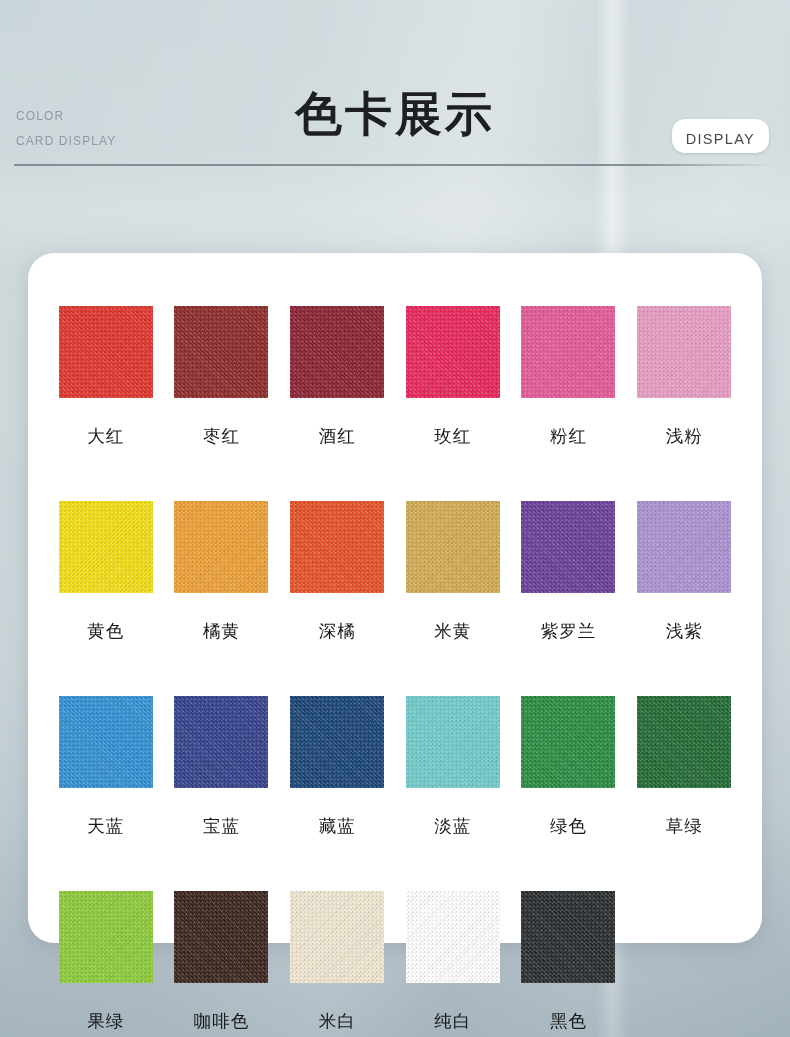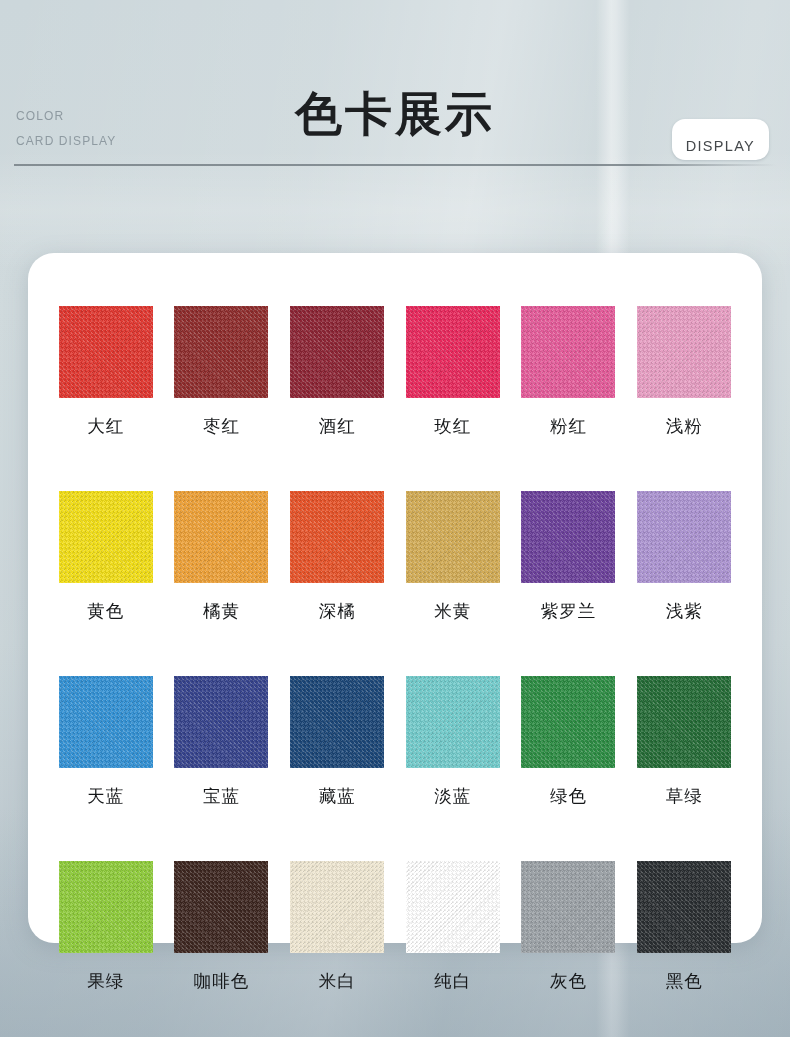--- a/index.html
+++ b/index.html
@@ -76,21 +76,21 @@
     line-height: 56px;
     font-family: "DejaVu Sans", "Liberation Sans", sans-serif;
   }
   #header-badge {
     position: absolute;
     right: 21px; top: 119px;
     background: #ffffff;
     color: #44484b;
     font-size: 14.5px;
     letter-spacing: 1.3px;
-    padding: 19px 14px 6px 14px;
+    padding: 12px 14px 6px 14px;
     border-radius: 13px;
     box-shadow: 0 1px 3px rgba(110,125,135,0.30);
     white-space: nowrap;
   }
   #header-rule {
     position: absolute;
     left: 14px; top: 164px; width: 762px; height: 2px;
     background: linear-gradient(90deg,
       rgba(118,128,134,0.85) 0%,
       rgba(118,128,134,0.85) 82%,
@@ -133,21 +133,21 @@
   }
   .swatch-chip::after {
     content: "";
     position: absolute;
     inset: 0;
     background-image:
       repeating-linear-gradient(45deg, rgba(255,255,255,0.10) 0 1px, transparent 1px 3px),
       repeating-linear-gradient(-45deg, rgba(0,0,0,0.06) 0 1px, transparent 1px 3px);
   }
   .swatch-label {
-    margin-top: 18px;
+    margin-top: 28px;
     font-size: 17.5px;
     color: #16181a;
     letter-spacing: 1px;
     line-height: 20px;
     white-space: nowrap;
     font-family: "DejaVu Sans", "Liberation Sans", sans-serif;
   }
 </style>
 </head>
 <body>
@@ -252,21 +252,17 @@
       </div>
       <div class="swatch-cell">
         <div class="swatch-chip" style="background-color: rgb(239, 231, 210);"></div>
         <div class="swatch-label">米白</div>
       </div>
       <div class="swatch-cell">
         <div class="swatch-chip" style="background-color: rgb(255, 255, 255);"></div>
         <div class="swatch-label">纯白</div>
       </div>
       <div class="swatch-cell">
-        <div class="swatch-chip" style="background-color: rgb(155, 161, 166);"></div>
-        <div class="swatch-label">灰色</div>
-      </div>
-      <div class="swatch-cell">
         <div class="swatch-chip" style="background-color: rgb(42, 46, 49);"></div>
         <div class="swatch-label">黑色</div>
       </div>
     </div>
 </div>
 
 </body></html>

